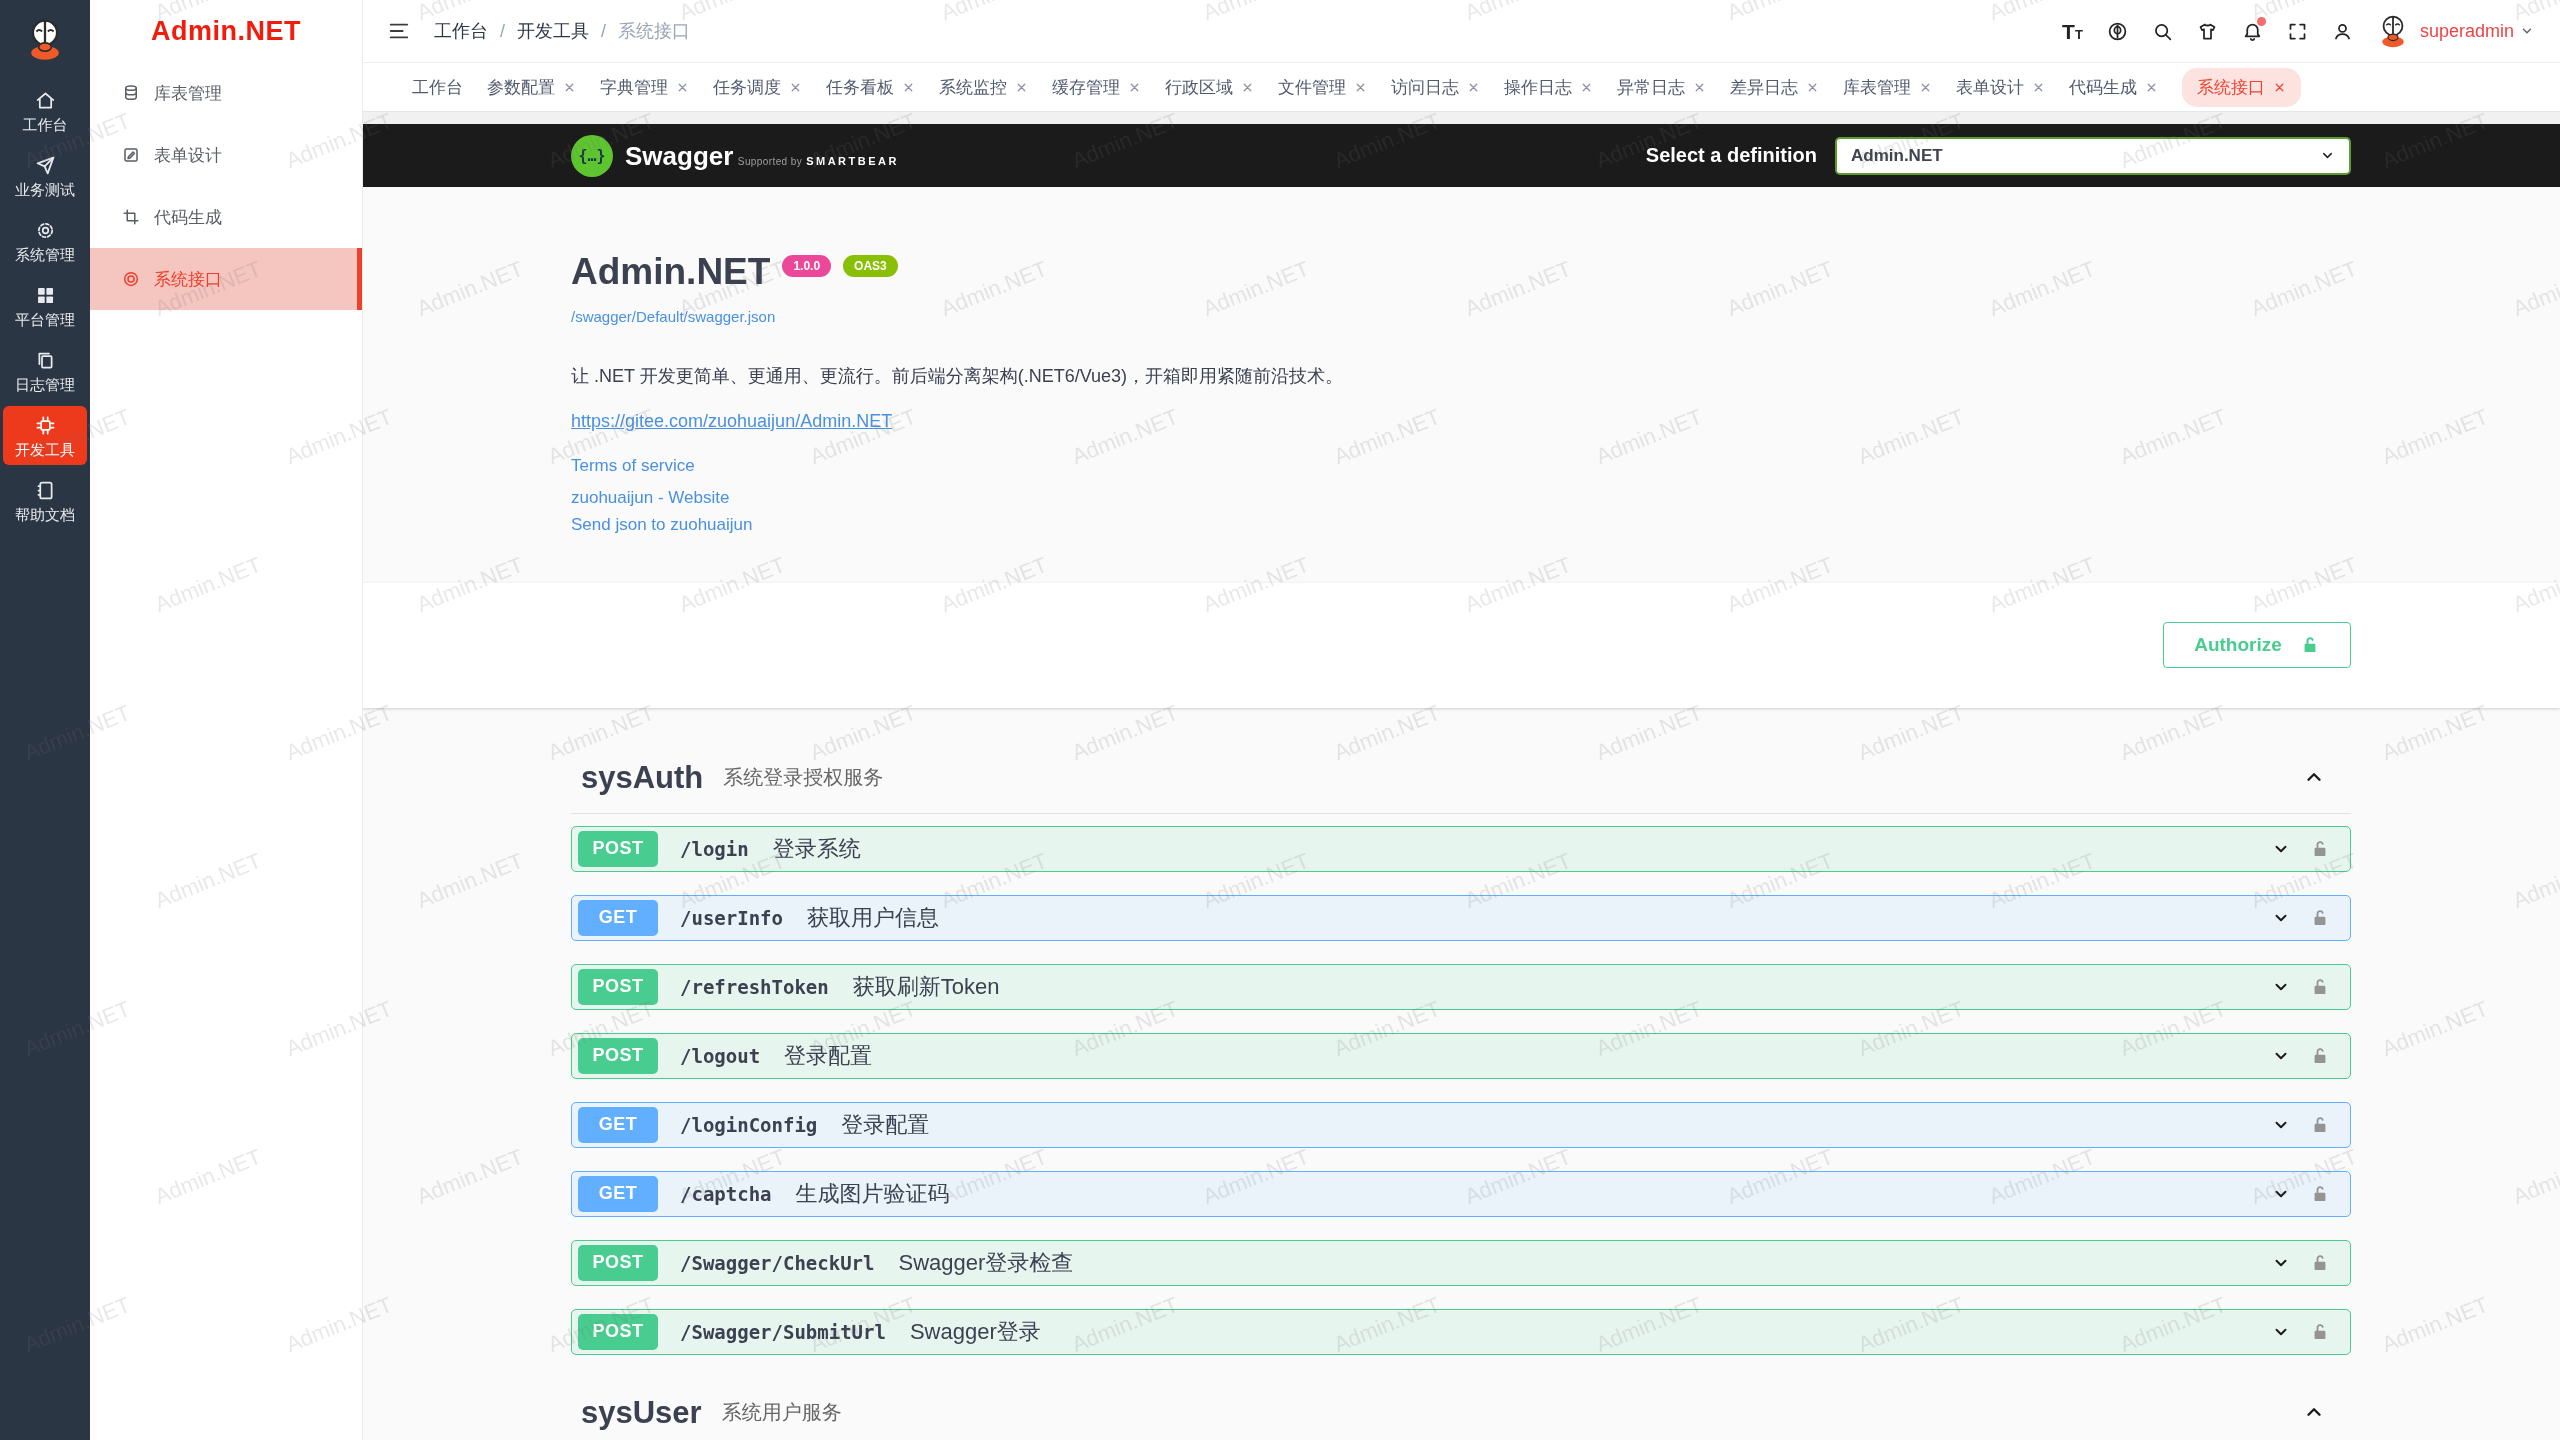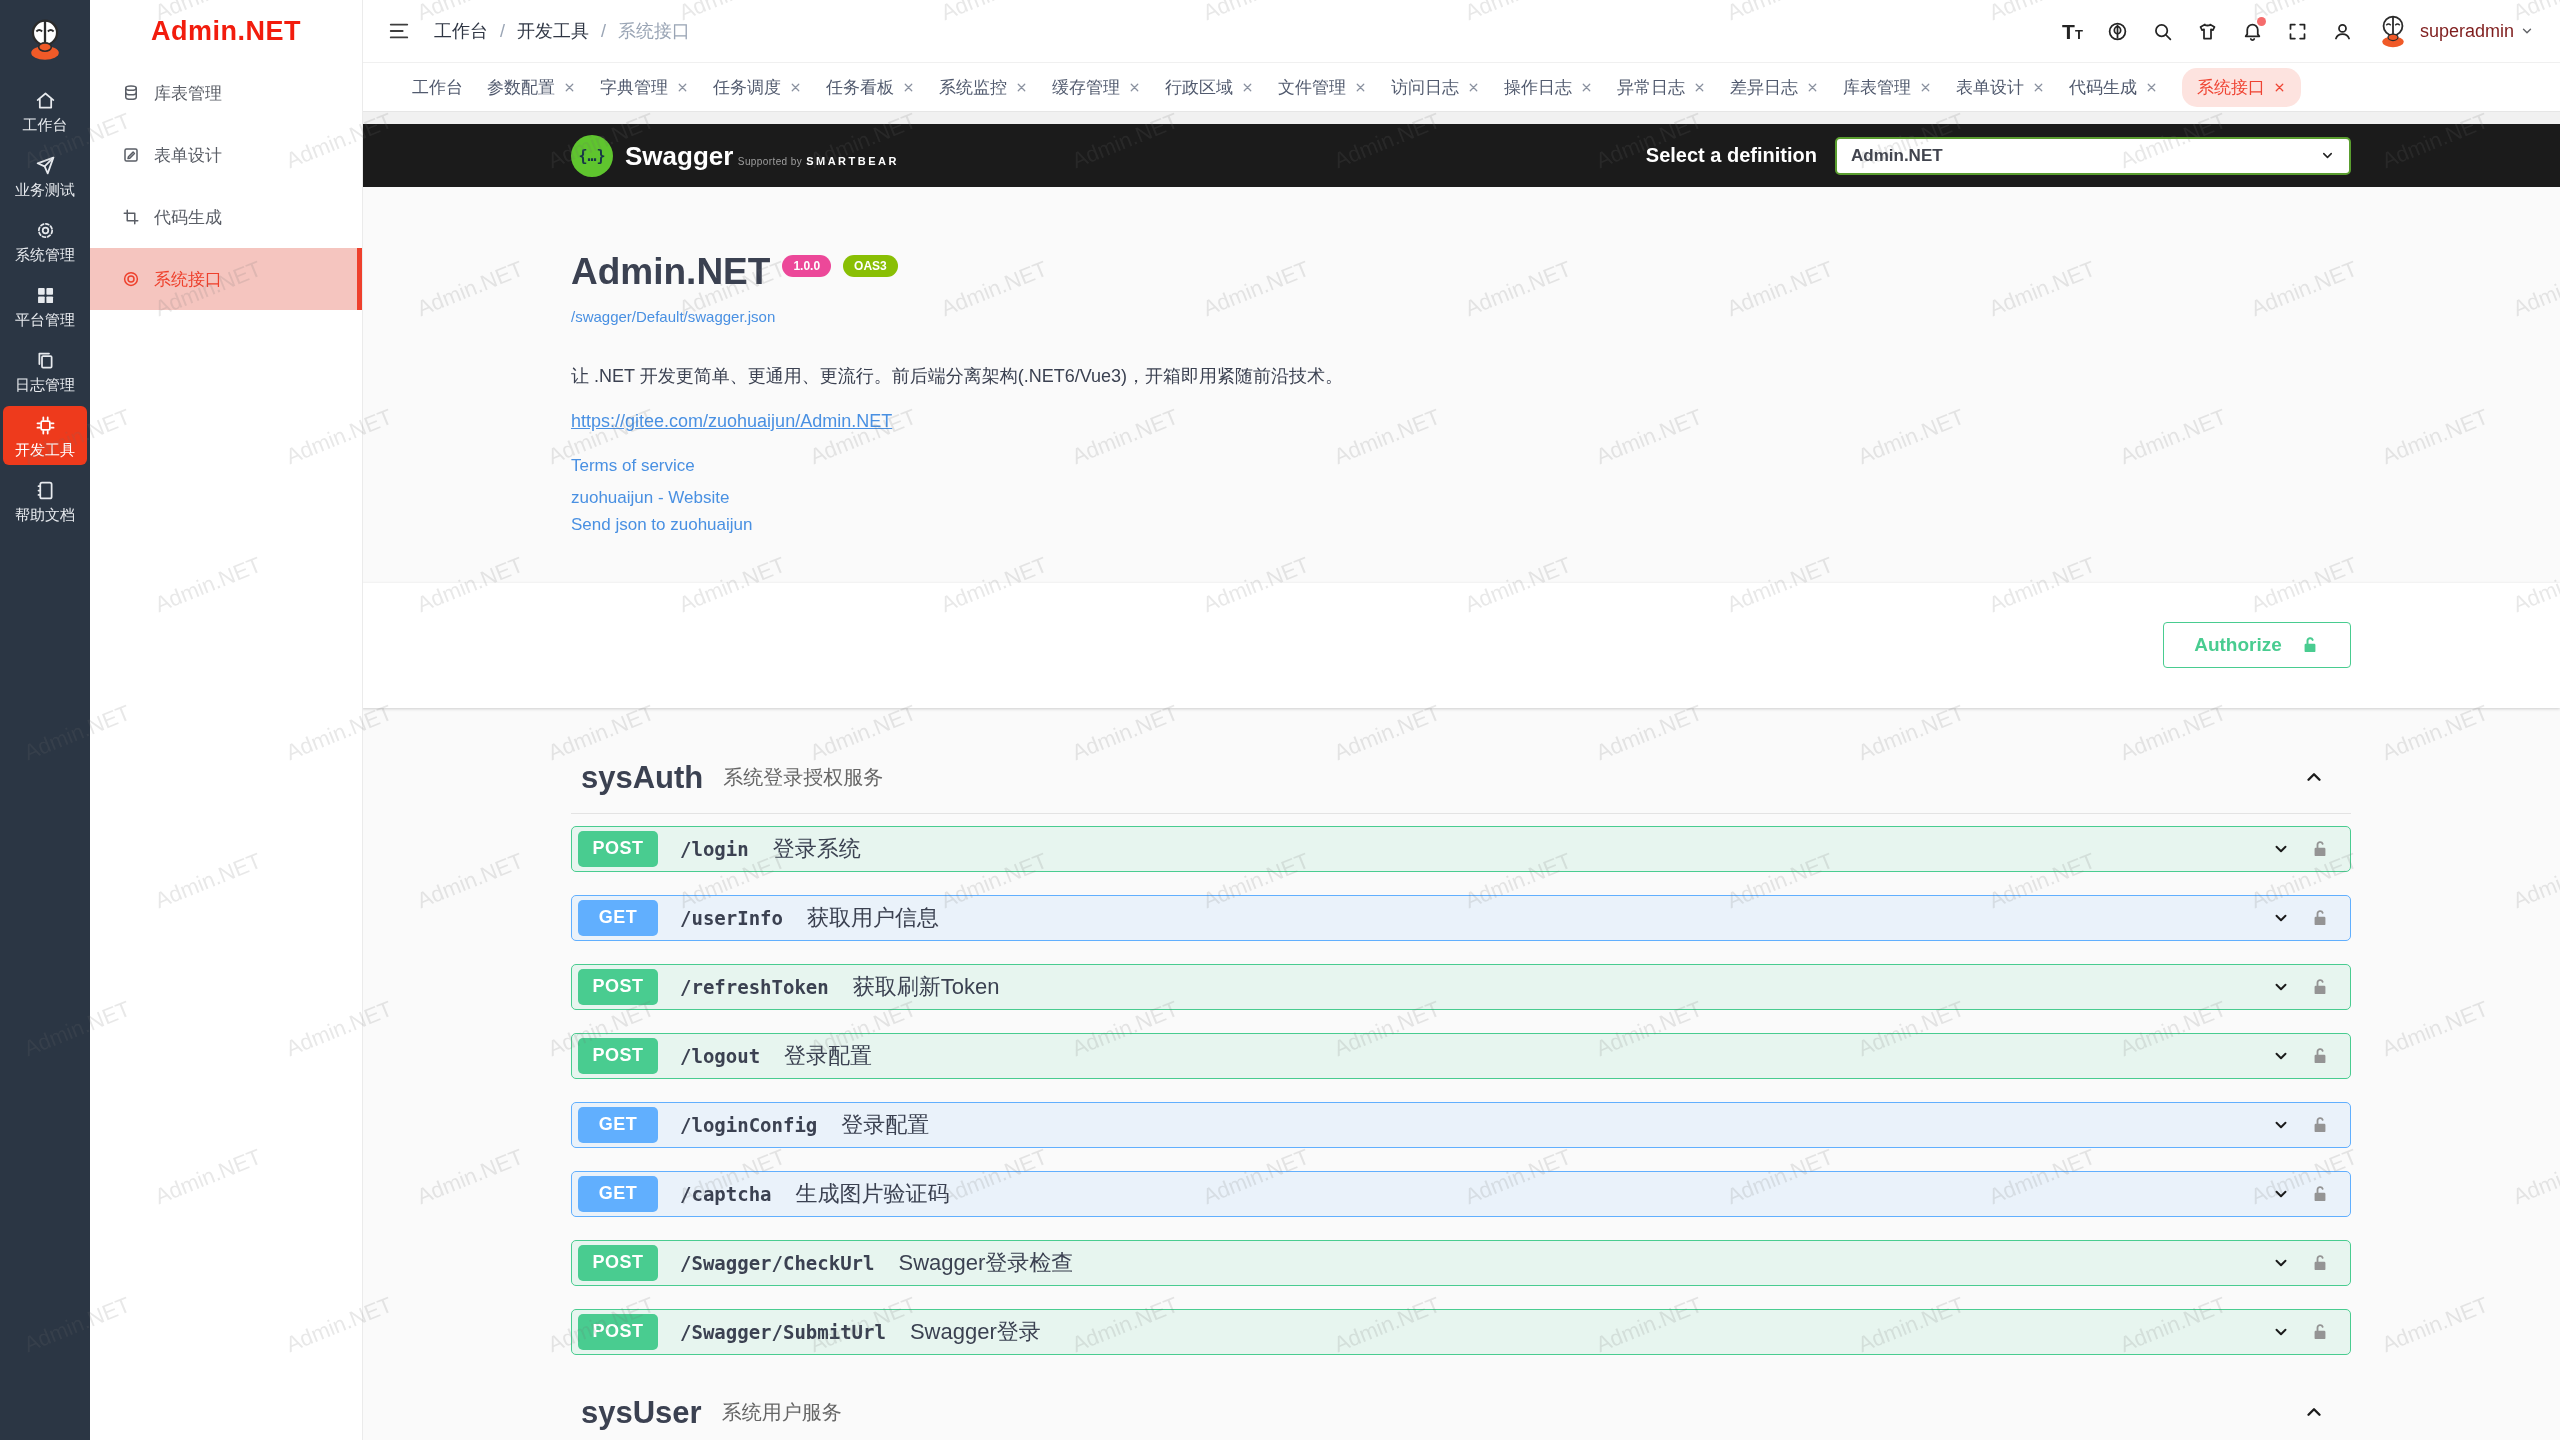--- a/index.html
+++ b/index.html
@@ -39,21 +39,21 @@
   .breadcrumb .sep{color:#9aa5b5;margin:0 12px;}
   .breadcrumb .crumb{cursor:pointer;}
   .breadcrumb .crumb.last{color:#9aa5b5;cursor:default;}
   .header-right{margin-left:auto;display:flex;align-items:center;}
   .hicon{width:45px;height:40px;display:flex;align-items:center;justify-content:center;
          color:#242424;cursor:pointer;position:relative;}
   .hicon svg{width:21px;height:21px;}
   .tt-glyph{font-weight:700;font-size:21px;line-height:1;}
   .tt-glyph i{font-style:normal;font-size:13px;}
   .dot{position:absolute;top:6px;right:9px;width:9px;height:9px;border-radius:50%;background:#f56c6c;}
-  .user-chip{display:flex;align-items:center;margin-left:10px;cursor:pointer;color:#7f1d1d;}
+  .user-chip{display:flex;align-items:center;margin-left:10px;cursor:pointer;color:#ef4444;}
   .avatar svg{width:36px;height:36px;}
   .user-name{font-size:18px;margin:0 6px 0 9px;}
   .user-chip .chev svg{width:14px;height:14px;color:#606266;}
 
   
   .tabbar{height:48px;background:#fff;border-bottom:1px solid #e6e6e6;display:flex;align-items:center;
           padding-left:38px;flex:none;}
   .tab{display:flex;align-items:center;font-size:17px;color:#515a6e;margin:0 12px;gap:8px;cursor:pointer;}
   .tab .tx{color:#8a919f;display:flex;}
   .tab .tx svg{width:13px;height:13px;}

